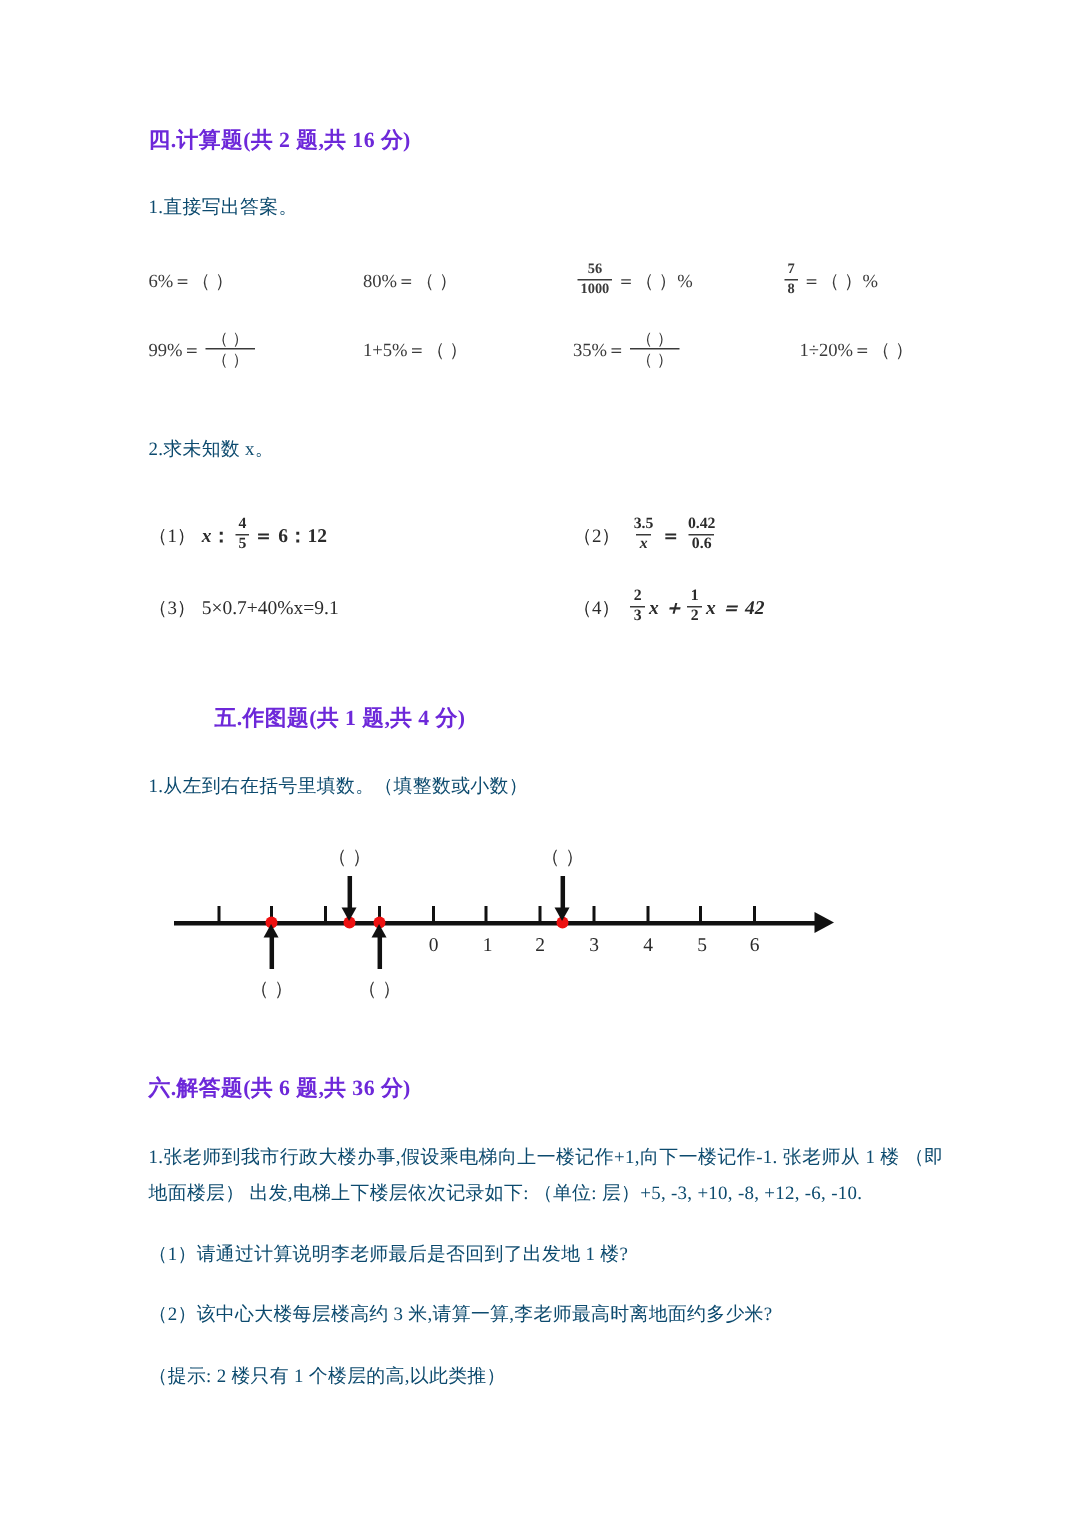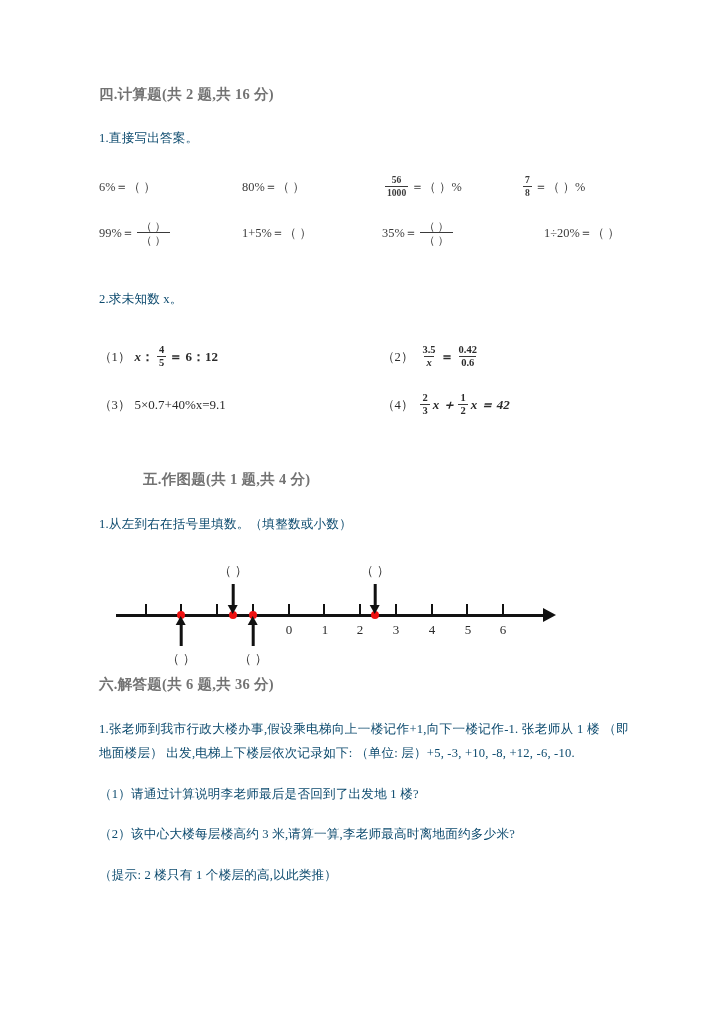--- a/index.html
+++ b/index.html
@@ -27,21 +27,21 @@
     left: 99px;
     top: 84px;
     width: 530px;
   }
 
   
   .sec-heading {
     font-weight: bold;
     font-size: 14.5px;
     letter-spacing: 0.3px;
-    color: #737373;
+    color: #6d28d9;
     margin: 0 0 22px 0;
     line-height: 1.4;
   }
   .sec-heading.gap-top { margin-top: 44px; margin-left: 44px; }
 
   
   .q-text {
     font-size: 12.6px;
     line-height: 1.95;
     color: #0c4a6e;
@@ -254,21 +254,21 @@
       <div class="fill-cell" style="left:143px;">
         <span>1+5%＝（      ）</span>
       </div>
       <div class="fill-cell" style="left:283px;">
         <span>35%＝</span>
         <span class="frac paren">
           <span class="num">（      ）</span>
           <span class="den">（      ）</span>
         </span>
       </div>
-      <div class="fill-cell" style="left:445px;">
+      <div class="fill-cell" style="left:434px;">
         <span>1÷20%＝（      ）</span>
       </div>
     </div>
 
     <p class="q-text" style="margin-top:36px;">2.求未知数 x。</p>
 
     <div class="eq-row" style="margin-top:26px;">
       <div class="eq-cell" style="left:0px;">
         <span class="lbl">（1）</span>
         <span class="mathit">x</span>
@@ -352,21 +352,21 @@
       <div class="nl-arrow-down" style="left:276px;"></div>
       <div class="nl-blank above" style="left:276px;">（      ）</div>
 
       <div class="nl-arrow-up" style="left:82px;"></div>
       <div class="nl-blank below" style="left:82px;">（      ）</div>
 
       <div class="nl-arrow-up" style="left:154px;"></div>
       <div class="nl-blank below" style="left:154px;">（      ）</div>
     </div>
 
-    <h2 class="sec-heading" style="">六.解答题(共 6 题,共 36 分)</h2>
+    <h2 class="sec-heading" style="margin-top:42px;">六.解答题(共 6 题,共 36 分)</h2>
 
     <p class="q-text">1.张老师到我市行政大楼办事,假设乘电梯向上一楼记作+1,向下一楼记作-1. 张老师从 1 楼 （即地面楼层） 出发,电梯上下楼层依次记录如下: （单位: 层）+5, -3, +10, -8, +12, -6, -10.</p>
 
     <p class="q-text">（1）请通过计算说明李老师最后是否回到了出发地 1 楼?</p>
 
     <p class="q-text">（2）该中心大楼每层楼高约 3 米,请算一算,李老师最高时离地面约多少米?</p>
 
     <p class="q-text">（提示: 2 楼只有 1 个楼层的高,以此类推）</p>
 
 

